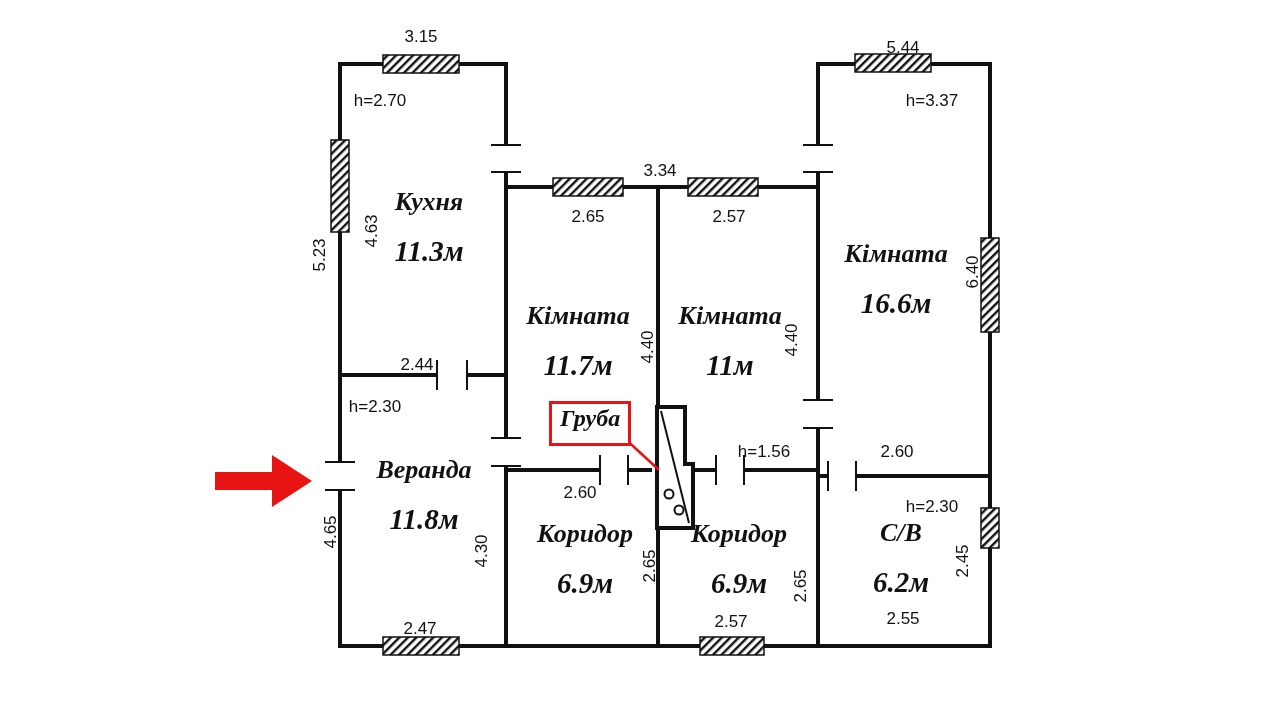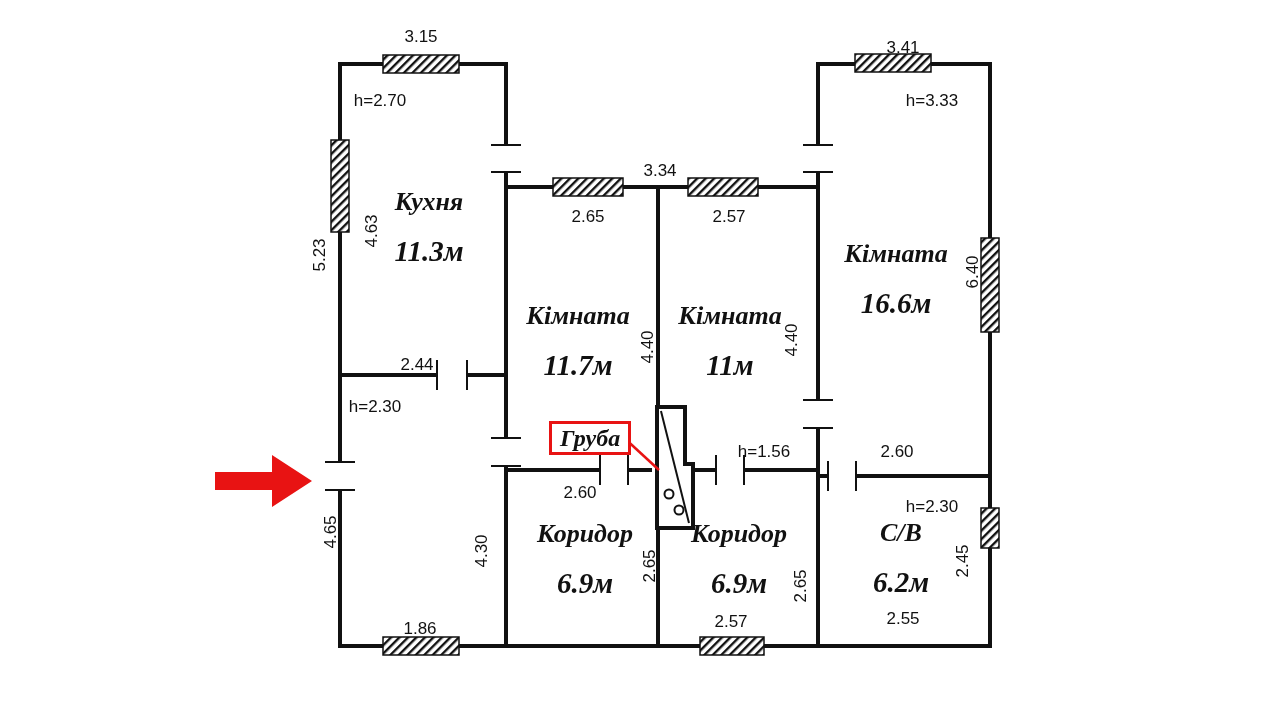--- a/index.html
+++ b/index.html
@@ -40,29 +40,28 @@
     color:#111;
     white-space:nowrap;
     text-align:center;
   }
   .room-name{font-size:26px;line-height:1;}
   .room-area{font-size:29px;line-height:1;}
   .stove-callout{
     position:absolute;
     border:3px solid var(--accent_red);
     background:#ffffff;
-    padding:1px 8px 1px 8px;
+    padding:1px 8px 12px 8px;
     font-family:"Liberation Serif", serif;
     font-style:italic;
     font-weight:bold;
     font-size:24px;
     color:#111;
     line-height:1.1;
     white-space:nowrap;
-    margin-top:20px;
   }
 </style>
 </head>
 <body>
 
 <div class="canvas">
 
   <svg class="plan-svg" viewBox="0 0 1280 722">
     <defs>
       <pattern id="hatch" width="6" height="6" patternUnits="userSpaceOnUse" patternTransform="rotate(45)">
@@ -145,20 +144,24 @@
 
     <line x1="621" y1="435" x2="659" y2="470" style="stroke:var(--accent_red)" stroke-width="2.5"></line>
 
     <polygon points="215,472 272,472 272,455 312,481 272,507 272,490 215,490" style="fill:var(--accent_red)"></polygon>
   </svg>
 
   <div class="room" style="left:429px;top:227px">
     <div class="room-name">Кухня</div>
     <div class="room-area">11.3м</div>
   </div>
+  <div class="room" style="left:424px;top:495px">
+    <div class="room-name">Веранда</div>
+    <div class="room-area">11.8м</div>
+  </div>
   <div class="room" style="left:578px;top:341px">
     <div class="room-name">Кімната</div>
     <div class="room-area">11.7м</div>
   </div>
   <div class="room" style="left:730px;top:341px">
     <div class="room-name">Кімната</div>
     <div class="room-area">11м</div>
   </div>
   <div class="room" style="left:896px;top:279px">
     <div class="room-name">Кімната</div>
@@ -181,33 +184,33 @@
     <span>Груба</span>
   </div>
 
   <div class="dim" style="left:421px;top:36px">3.15</div>
   <div class="dim" style="left:380px;top:100px">h=2.70</div>
   <div class="dim rot" style="left:319px;top:255px">5.23</div>
   <div class="dim rot" style="left:371px;top:231px">4.63</div>
   <div class="dim" style="left:417px;top:364px">2.44</div>
   <div class="dim" style="left:375px;top:406px">h=2.30</div>
   <div class="dim rot" style="left:330px;top:532px">4.65</div>
-  <div class="dim" style="left:420px;top:628px">1.86</div>
+  <div class="dim" style="left:420px;top:628px">2.47</div>
   <div class="dim" style="left:660px;top:170px">3.34</div>
   <div class="dim" style="left:588px;top:216px">2.65</div>
   <div class="dim" style="left:729px;top:216px">2.57</div>
   <div class="dim rot" style="left:647px;top:347px">4.40</div>
   <div class="dim rot" style="left:791px;top:340px">4.40</div>
   <div class="dim" style="left:764px;top:451px">h=1.56</div>
   <div class="dim" style="left:580px;top:492px">2.60</div>
   <div class="dim rot" style="left:481px;top:551px">4.30</div>
   <div class="dim rot" style="left:649px;top:566px">2.65</div>
   <div class="dim rot" style="left:800px;top:586px">2.65</div>
   <div class="dim" style="left:731px;top:621px">2.57</div>
-  <div class="dim" style="left:903px;top:47px">3.41</div>
-  <div class="dim" style="left:932px;top:100px">h=3.33</div>
+  <div class="dim" style="left:903px;top:47px">5.44</div>
+  <div class="dim" style="left:932px;top:100px">h=3.37</div>
   <div class="dim rot" style="left:972px;top:272px">6.40</div>
   <div class="dim" style="left:897px;top:451px">2.60</div>
   <div class="dim" style="left:932px;top:506px">h=2.30</div>
   <div class="dim rot" style="left:962px;top:561px">2.45</div>
   <div class="dim" style="left:903px;top:618px">2.55</div>
 
 </div>
 
 </body></html>

